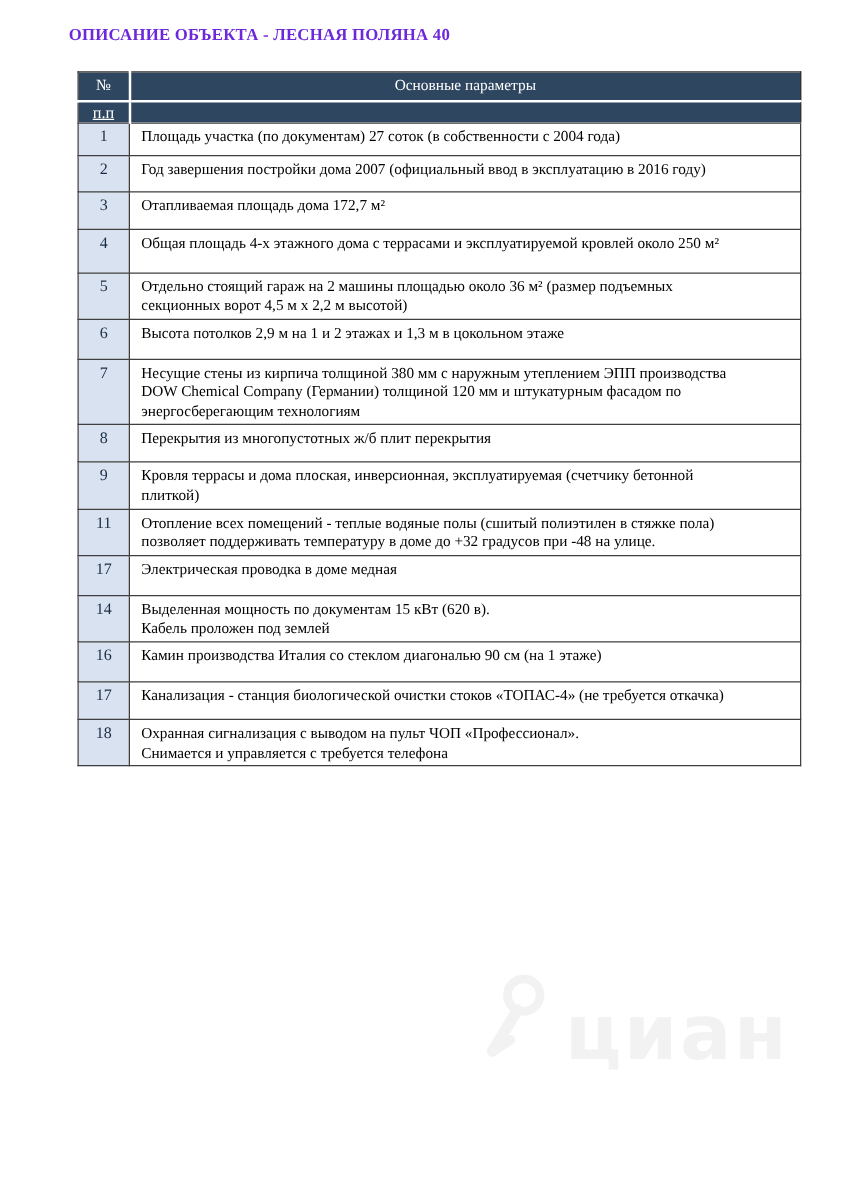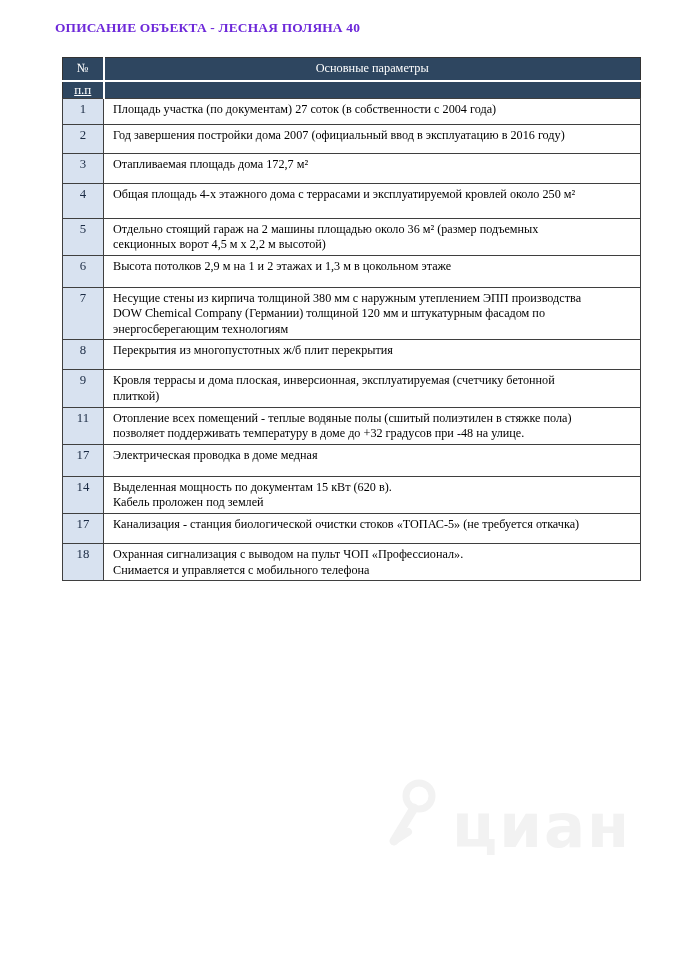--- a/index.html
+++ b/index.html
@@ -160,28 +160,32 @@
       </tr>
       <tr style="height:32px">
         <td class="num">17</td>
         <td class="desc">Электрическая проводка в доме медная</td>
       </tr>
       <tr style="height:33px">
         <td class="num">14</td>
         <td class="desc">Выделенная мощность по документам 15 кВт (620 в).
 Кабель проложен под землей</td>
       </tr>
+      <tr style="height:32px">
+        <td class="num">16</td>
+        <td class="desc">Камин производства Италия со стеклом диагональю 90 см (на 1 этаже)</td>
+      </tr>
       <tr style="height:30px">
         <td class="num">17</td>
-        <td class="desc">Канализация - станция биологической очистки стоков «ТОПАС-5» (не требуется откачка)</td>
+        <td class="desc">Канализация - станция биологической очистки стоков «ТОПАС-4» (не требуется откачка)</td>
       </tr>
       <tr style="height:35px">
         <td class="num">18</td>
         <td class="desc">Охранная сигнализация с выводом на пульт ЧОП «Профессионал».
-Снимается и управляется с мобильного телефона</td>
+Снимается и управляется с требуется телефона</td>
       </tr>
     </tbody>
   </table>
 
   <div class="watermark">
     <span>
       <svg width="66" height="80" viewBox="0 0 66 80">
         <circle cx="41" cy="21" r="13" fill="none" stroke="#f2f2f2" stroke-width="7"></circle>
         <path d="M36 33 L16 66" stroke="#f2f2f2" stroke-width="9" stroke-linecap="round" fill="none"></path>
         <path d="M16 66 L30 57" stroke="#f2f2f2" stroke-width="8" stroke-linecap="round" fill="none"></path>

